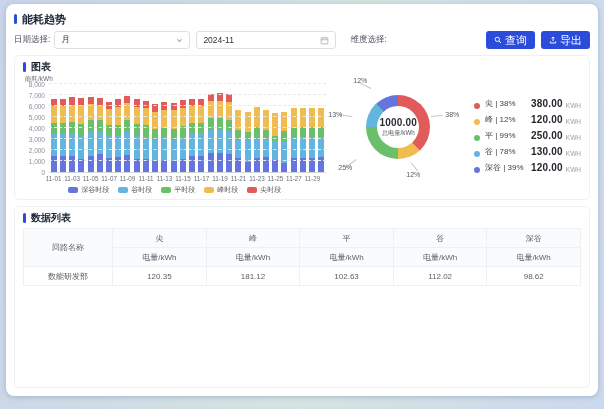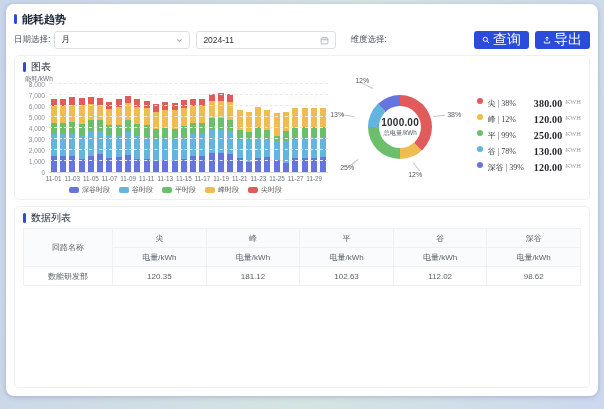--- a/index.html
+++ b/index.html
@@ -24,29 +24,29 @@
     display:flex;align-items:center;justify-content:space-between;padding:0 6px;color:#333;
   }
   .fselect{cursor:pointer;}
   .w1{width:136px;} .w2{width:140px;margin-left:6px;} .w3{width:126px;}
   .lbl2{margin-left:14px;}
   .chev{width:7px;height:7px;fill:none;stroke:#a0a4ab;stroke-width:1.5;}
   .cal{width:9px;height:9px;fill:none;stroke:#a0a4ab;stroke-width:1;}
   .spacer{flex:1;}
   .btn{
     height:18px;box-sizing:border-box;border:none;border-radius:3px;background:#2b4bdb;color:#fff;
-    font-size:14px;display:flex;align-items:center;gap:3px;padding:0 8px;margin-left:6px;cursor:pointer;
+    font-size:11px;display:flex;align-items:center;gap:3px;padding:0 8px;margin-left:6px;cursor:pointer;
     font-family:inherit;
   }
   .bicon{width:8px;height:8px;fill:none;stroke:#fff;stroke-width:1.4;}
   
   .chart-box{margin-top:6px;border:1px solid #edf0f4;border-radius:5px;padding:5px 8px 4px;}
   .data-box{margin-top:6px;border:1px solid #edf0f4;border-radius:5px;padding:5px 8px;flex:1;}
   .section-title{display:flex;align-items:center;gap:5px;height:12px;}
-  .stext{font-size:10px;font-weight:normal;color:#1c2433;}
+  .stext{font-size:10px;font-weight:bold;color:#1c2433;}
   
   .chart-row{display:flex;margin-top:2px;}
   .bchart{width:308px;}
   .yname{font-size:6.5px;color:#6a7079;height:9px;margin-left:2px;}
   .plotrow{display:flex;}
   .yticks{width:26px;position:relative;height:88px;font-size:6.5px;color:#8a8f99;}
   .ytick{position:absolute;right:4px;}
   .plot{position:relative;flex:1;height:88px;border-bottom:1px solid #d6d9de;}
   .gline{position:absolute;left:0;right:0;border-top:1px dashed #e7e9ed;height:0;}
   .bars{position:absolute;left:0;right:0;top:0;bottom:0;display:flex;align-items:flex-end;justify-content:space-around;}
@@ -71,21 +71,21 @@
   .pl-left{left:2px;top:36px;}
   .pl-top{left:27px;top:2px;}
   .lline{position:absolute;height:1px;background:#c2c6cc;transform-origin:left center;}
   .ll-r{left:105px;top:41px;width:12px;transform:rotate(-6deg);}
   .ll-b{left:85px;top:87px;width:11px;transform:rotate(52deg);}
   .ll-bl{left:30px;top:84px;width:13px;transform:rotate(142deg);}
   .ll-l{left:26px;top:41px;width:13px;transform:rotate(188deg);}
   .ll-t{left:45px;top:13px;width:14px;transform:rotate(206deg);}
   
   .dlegend{flex:1;display:flex;flex-direction:column;justify-content:center;gap:5px;padding-left:4px;}
-  .dlrow{display:flex;align-items:flex-start;font-size:8px;color:#3a3f47;font-family:Liberation Serif, serif;}
+  .dlrow{display:flex;align-items:flex-end;font-size:8px;color:#3a3f47;}
   .dl-dot{width:6px;height:6px;border-radius:50%;margin-right:5px;flex:0 0 auto;}
   .dl-label{width:46px;}
   .dl-val{font-weight:bold;font-size:10px;color:#23262c;letter-spacing:.2px;}
   .dl-unit{font-size:6.5px;color:#9aa0a8;margin-left:3px;}
   
   table{width:100%;border-collapse:collapse;font-size:8px;margin-top:4px;table-layout:fixed;}
   th,td{border:1px solid #eef0f4;height:18px;text-align:center;color:#5c6168;font-weight:400;padding:0 2px;}
   thead th{background:#fafbfc;}
   col.c0{width:16%;}
 </style>

